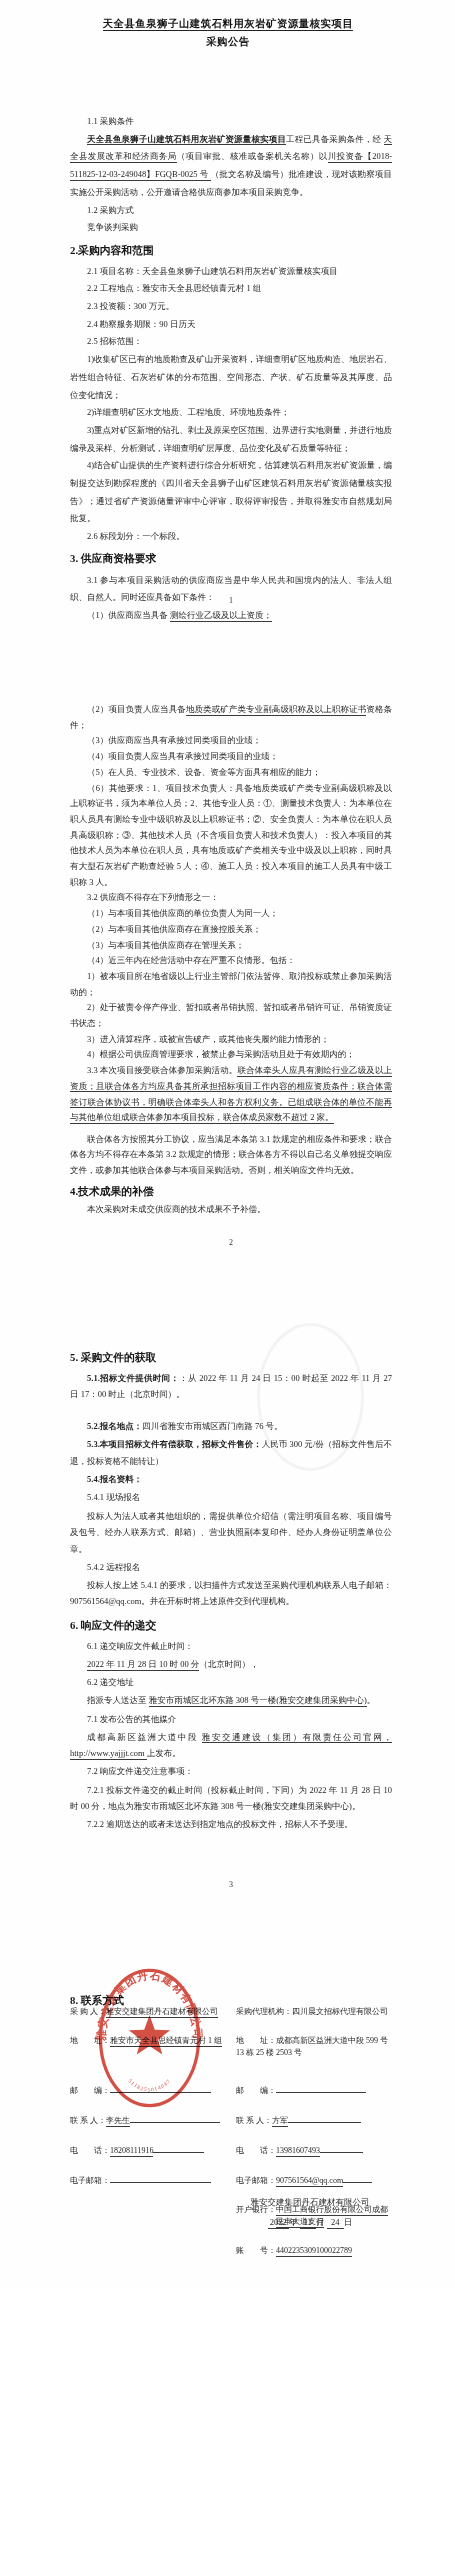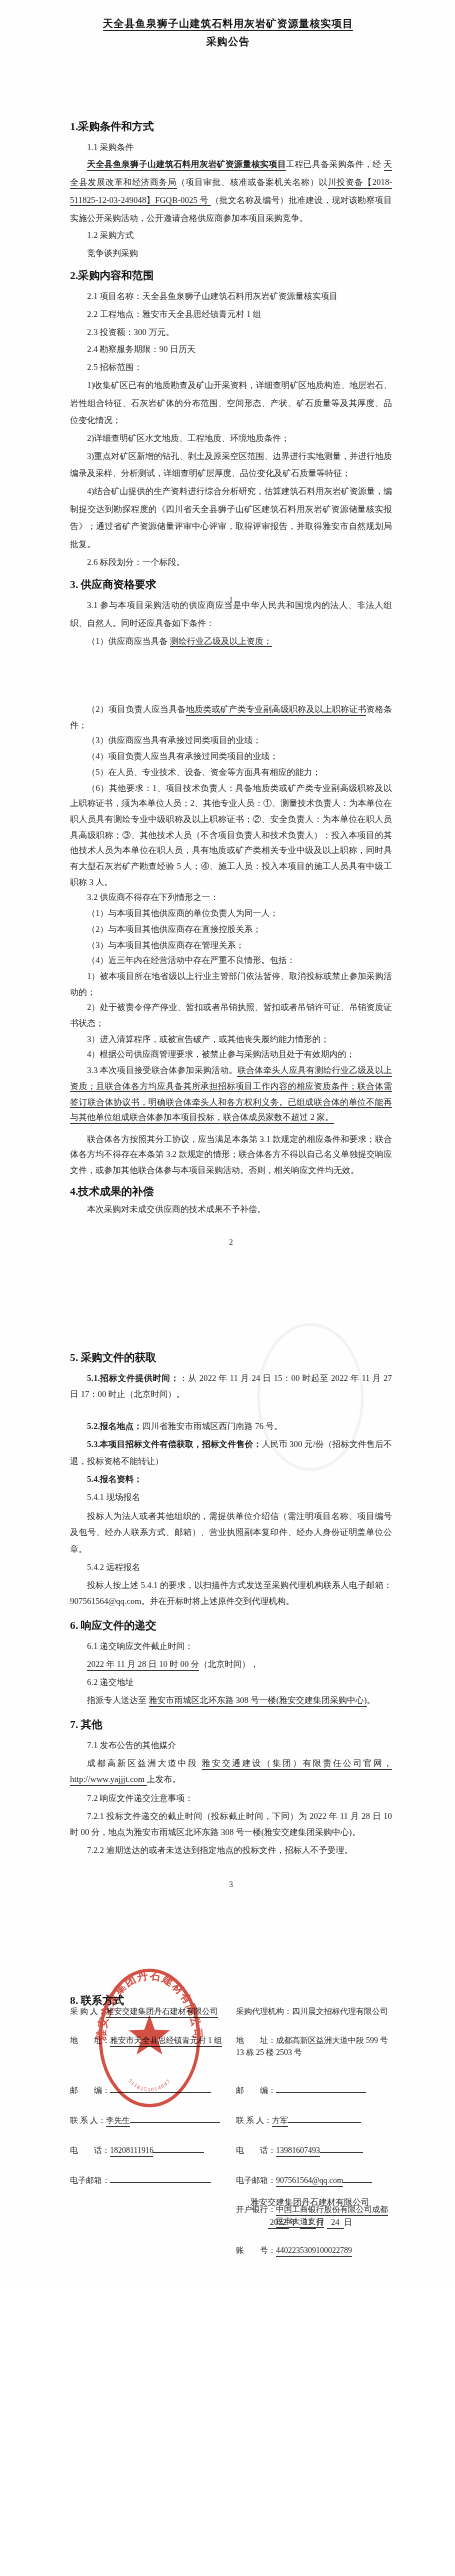--- a/index.html
+++ b/index.html
@@ -52,21 +52,20 @@
 <body>
 
 <div class="sheet">
 
   <div class="abs title-wrap">
     <div class="title-line"><span class="tu">天全县鱼泉狮子山建筑石料用灰岩矿资源量核实项目</span></div>
     <div class="title-line">采购公告</div>
   </div>
 
   <div class="abs flow pg1">
-      <div class="blk h1"><span>1.采购条件和方式</span></div>
       <div class="blk line"><span>1.1 采购条件</span></div>
       <div class="blk p"><span class="b u">天全县鱼泉狮子山建筑石料用灰岩矿资源量核实项目</span><span>工程已具备采购条件，经 </span><span class="u">天全县发展改革和经济商务局</span><span>（项目审批、核准或备案机关名称）以</span><span class="u">川投资备【2018-511825-12-03-249048】FGQB-0025 号 </span><span>（批文名称及编号）批准建设，现对该勘察项目实施公开采购活动，公开邀请合格供应商参加本项目采购竞争。</span></div>
       <div class="blk line"><span>1.2 采购方式</span></div>
       <div class="blk line"><span>竞争谈判采购</span></div>
       <div class="blk h1"><span>2.采购内容和范围</span></div>
       <div class="blk line"><span>2.1 项目名称：天全县鱼泉狮子山建筑石料用灰岩矿资源量核实项目</span></div>
       <div class="blk line"><span>2.2 工程地点：雅安市天全县思经镇青元村 1 组</span></div>
       <div class="blk line"><span>2.3 投资额：300 万元。</span></div>
       <div class="blk line"><span>2.4 勘察服务期限：90 日历天</span></div>
       <div class="blk line"><span>2.5 招标范围：</span></div>
@@ -115,21 +114,20 @@
       <div class="blk line"><span class="b">5.4.报名资料：</span></div>
       <div class="blk line"><span>5.4.1 现场报名</span></div>
       <div class="blk p"><span>投标人为法人或者其他组织的，需提供单位介绍信（需注明项目名称、项目编号及包号、经办人联系方式、邮箱）、营业执照副本复印件、经办人身份证明盖单位公章。</span></div>
       <div class="blk line"><span>5.4.2 远程报名</span></div>
       <div class="blk p"><span>投标人按上述 5.4.1 的要求，以扫描件方式发送至采购代理机构联系人电子邮箱：907561564@qq.com。并在开标时将上述原件交到代理机构。</span></div>
       <div class="blk h1"><span>6. 响应文件的递交</span></div>
       <div class="blk line"><span>6.1 递交响应文件截止时间：</span></div>
       <div class="blk line"><span class="u">2022 年 11 月 28 日 10 时 00 分</span><span>（北京时间），</span></div>
       <div class="blk line"><span>6.2 递交地址</span></div>
       <div class="blk line"><span>指派专人送达至 </span><span class="u">雅安市雨城区北环东路 308 号一楼(雅安交建集团采购中心)</span><span>。</span></div>
-      <div class="blk h1"><span>7. 其他</span></div>
       <div class="blk line"><span>7.1 发布公告的其他媒介</span></div>
       <div class="blk p"><span>成都高新区益洲大道中段 </span><span class="u">雅安交通建设（集团）有限责任公司官网，http://www.yajjjt.com </span><span>上发布。</span></div>
       <div class="blk line"><span>7.2 响应文件递交注意事项：</span></div>
       <div class="blk p"><span>7.2.1 投标文件递交的截止时间（投标截止时间，下同）为 2022 年 11 月 28 日 10 时 00 分，地点为雅安市雨城区北环东路 308 号一楼(雅安交建集团采购中心)。</span></div>
       <div class="blk p"><span>7.2.2 逾期送达的或者未送达到指定地点的投标文件，招标人不予受理。</span></div>
     </div>
   <div class="abs pagenum" style="top:1880px;">3</div>
 
   <div class="abs pg4">
     <div class="c8-h">8. 联系方式</div>

